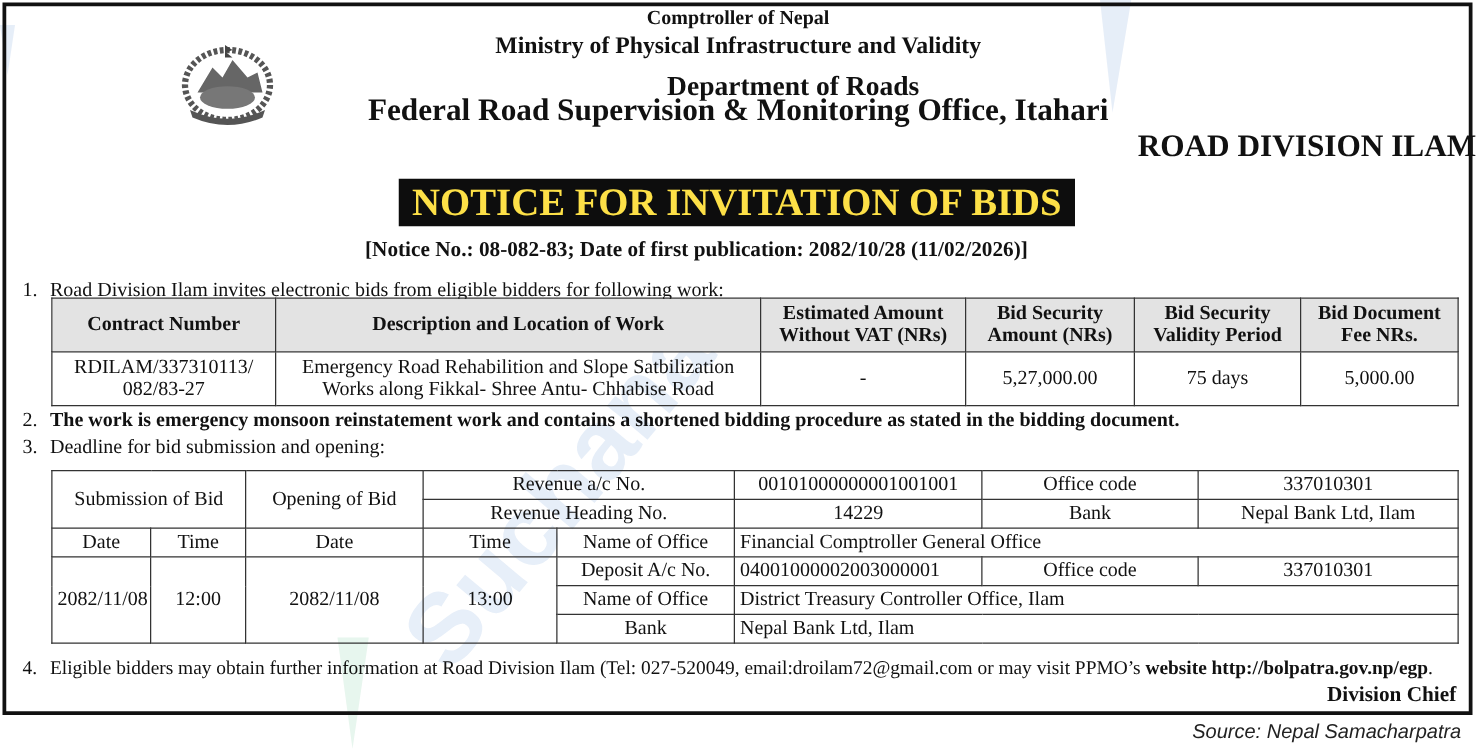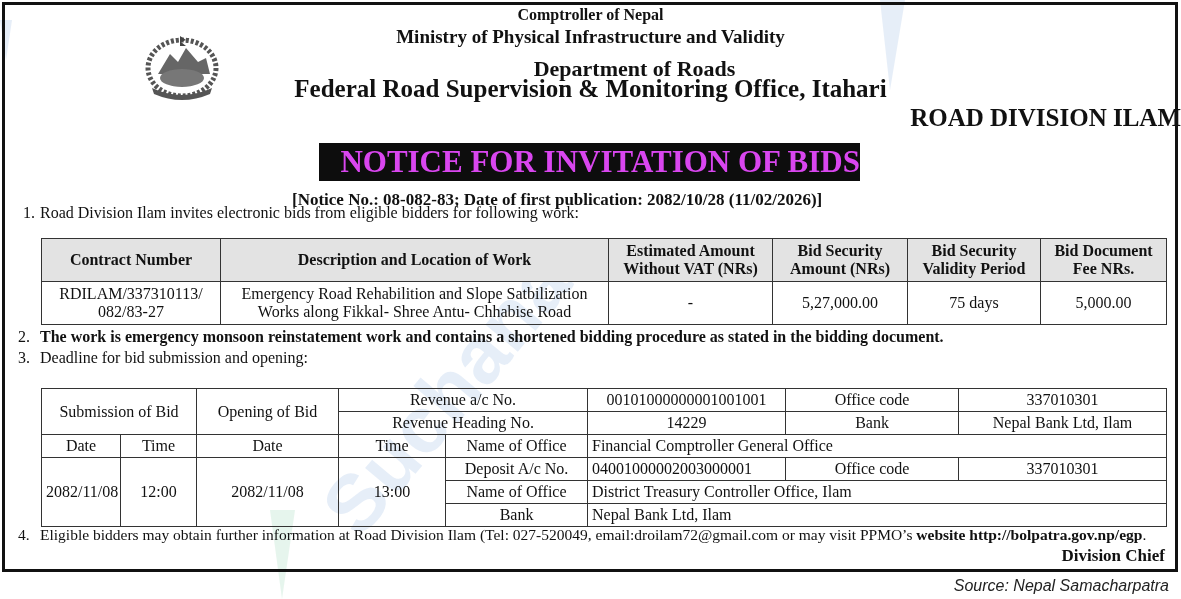--- a/index.html
+++ b/index.html
@@ -4,21 +4,21 @@
 <style>
   html, body { margin:0; padding:0; background:#ffffff; }
   body { width:1181px; height:599px; position:relative; overflow:hidden;
          font-family:"Liberation Serif","DejaVu Serif",serif; color:#111; }
   .frame { position:absolute; left:2px; top:2px; width:1170px; height:564px;
            border:3px solid #111; }
   .abs { position:absolute; }
   .hdr { left:0; width:1181px; text-align:center; font-weight:bold; white-space:nowrap; }
   .logo { left:140px; top:32px; width:84px; height:70px; }
   .banner { left:319px; top:143px; width:541px; height:38px; background:#0d0d0d;
-            color:#d946ef; font-weight:bold; font-size:31px; line-height:38px; text-align:right; }
+            color:#fde047; font-weight:bold; font-size:31px; line-height:38px; text-align:center; }
   .notice-no { left:292px; top:190px; width:600px; font-weight:bold; font-size:17px; white-space:nowrap; }
   .para { left:18px; font-size:16px; white-space:nowrap; }
   .para .num { display:inline-block; width:22px; }
   table { border-collapse:collapse; position:absolute; table-layout:fixed; }
   td, th { border:1px solid #333; text-align:center; font-size:16px; padding:0 4px;
            line-height:18px; overflow:hidden; white-space:nowrap; }
   .t1 th { background:#e3e3e3; font-weight:bold; height:42px; }
   .t1 td { height:42px; }
   .t2 td { height:22px; line-height:20px; }
   .left { text-align:left; }
@@ -48,21 +48,21 @@
 
 <div class="abs hdr" style="top:6px;font-size:16px;">Comptroller of Nepal</div>
 <div class="abs hdr" style="top:26px;font-size:19px;">Ministry of Physical Infrastructure and Validity</div>
 <div class="abs hdr" style="top:56px;font-size:22px;margin-left:44px;">Department of Roads</div>
 <div class="abs hdr" style="top:75px;font-size:25px;">Federal Road Supervision &amp; Monitoring Office, Itahari</div>
 <div class="abs hdr" style="top:104px;font-size:25px;text-align:right;">ROAD DIVISION ILAM</div>
 
 <div class="abs banner">NOTICE FOR INVITATION OF BIDS</div>
 <div class="abs notice-no">[Notice No.: 08-082-83; Date of first publication: 2082/10/28 (11/02/2026)]</div>
 
-<div class="abs para" style="top:204px;text-align:center;">
+<div class="abs para" style="top:224px;">
   <span class="num">1.</span><span>Road Division Ilam invites electronic bids from eligible bidders for following work:</span>
 </div>
 
 <table class="t1" style="left:41px;top:238px;width:1125px;">
   <colgroup>
     <col style="width:179px">
       <col style="width:388px">
       <col style="width:164px">
     <col style="width:135px">
       <col style="width:133px">
@@ -88,21 +88,21 @@
 </tbody>
   </table>
 
 <div class="abs para" style="top:328px;font-weight:bold;">
   <span class="num" style="font-weight:normal">2.</span><span>The work is emergency monsoon reinstatement work and contains a shortened bidding procedure as stated in the bidding document.</span>
 </div>
 <div class="abs para" style="top:349px;">
   <span class="num">3.</span><span>Deadline for bid submission and opening:</span>
 </div>
 
-<table class="t2" style="left:41px;top:376px;width:1125px;margin-top:12px;">
+<table class="t2" style="left:41px;top:376px;width:1125px;">
   <colgroup>
     <col style="width:79px">
       <col style="width:76px">
       <col style="width:142px">
       <col style="width:107px">
     <col style="width:142px">
       <col style="width:198px">
       <col style="width:173px">
       <col style="width:208px">
   </colgroup>

